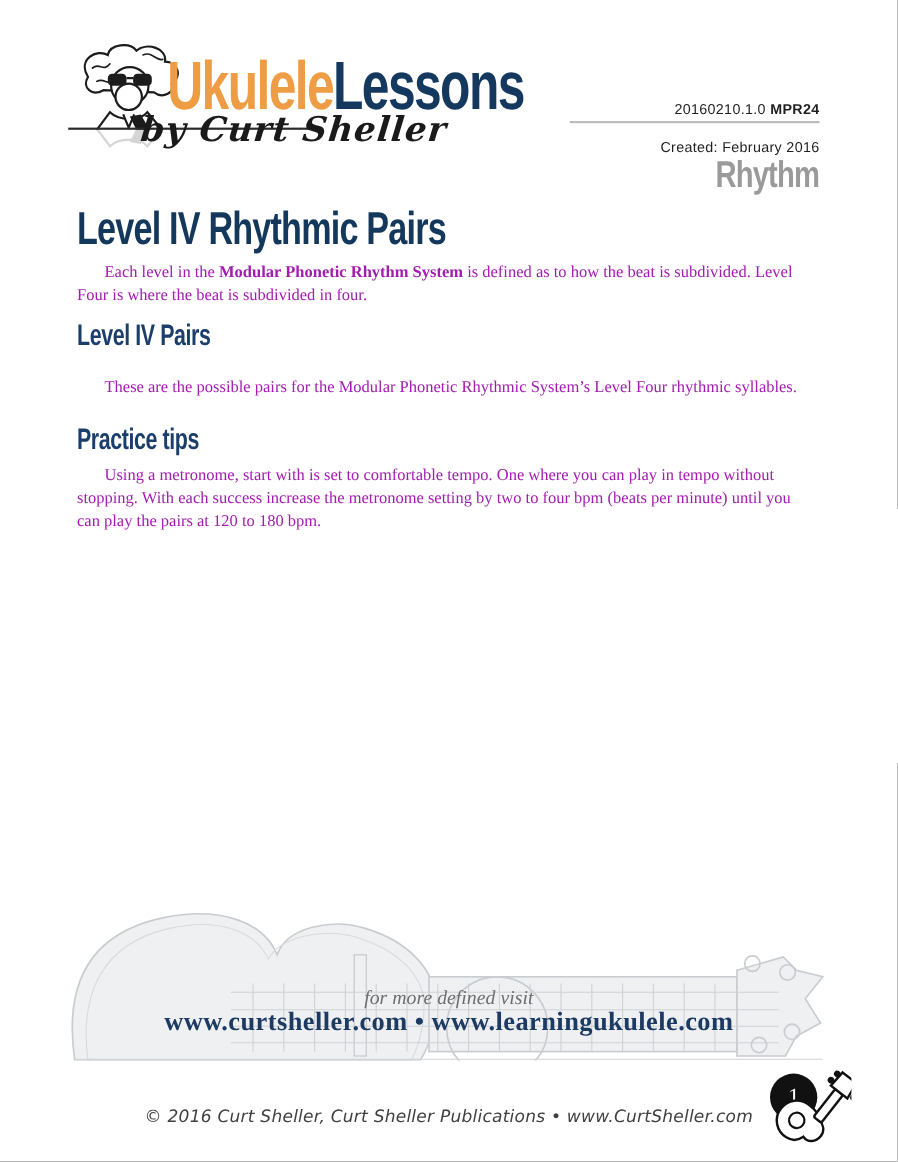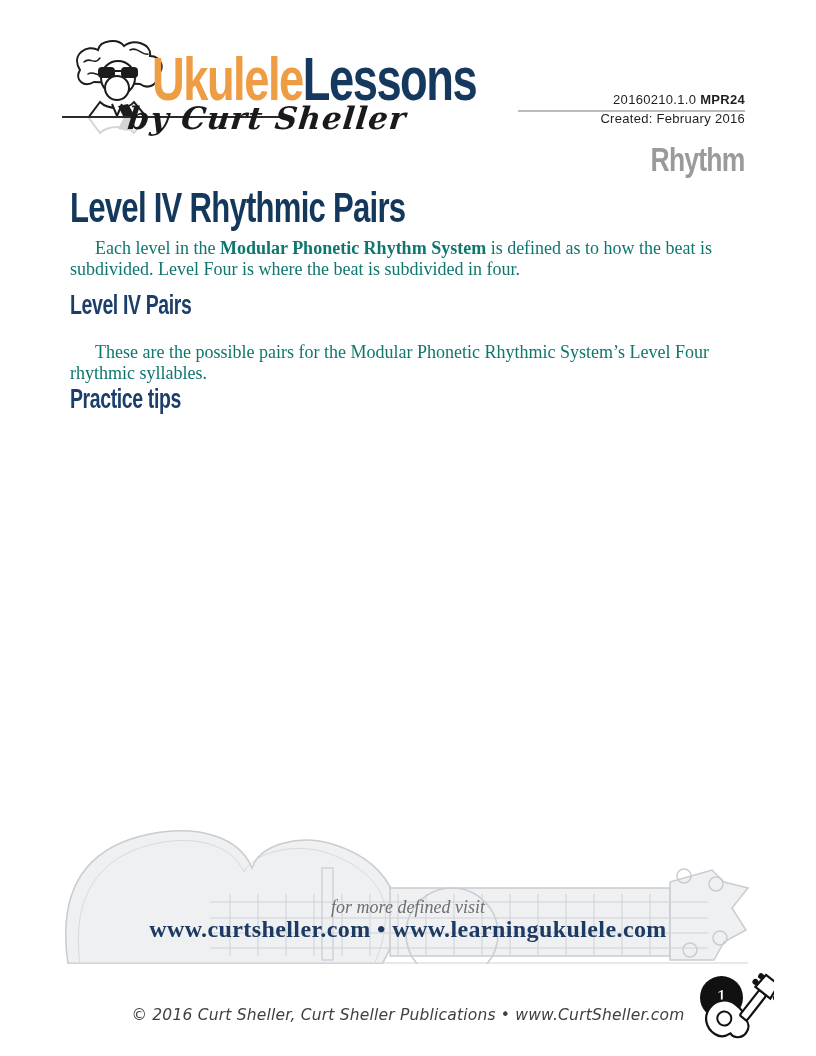--- a/index.html
+++ b/index.html
@@ -27,21 +27,21 @@
     transform:skewX(-6deg);
   }
   .rule-left  { left:62px; top:116px; width:220px; height:2px; background:#2b2b2b; }
   .rule-right { left:518px; top:110px; width:227px; height:2px; background:#bdbdbd; }
   .meta {
     right:71px; text-align:right; white-space:nowrap;
     font-family:"Liberation Sans", sans-serif; font-size:13px; color:#1f1f1f;
     letter-spacing:.3px;
   }
   .meta.version { top:92px;text-align:center; }
-  .meta.created { top:111px; }
+  .meta.created { top:126px; }
   .meta .code { font-weight:bold; }
   .series {
     right:71px; top:140px; white-space:nowrap;
     font-family:"Liberation Sans", sans-serif; font-weight:bold;
     font-size:34px; color:#9A9A9A; letter-spacing:-1px;
     transform:scaleX(.78); transform-origin:100% 0;
   }
 
   
   .char-box { left:60px; top:40px; width:118px; height:78px; overflow:hidden; }
@@ -60,21 +60,21 @@
   .h2 {
     left:70px; white-space:nowrap;
     font-family:"Liberation Sans", sans-serif; font-weight:bold;
     font-size:27px; color:#1C3E6B; letter-spacing:-.5px;
     transform:scaleX(.72); transform-origin:0 0;
   }
   .h2.s0 { top:290px; }
   .h2.s1 { top:384px; }
   .para {
     left:70px; width:670px;
-    font-size:18px; line-height:21px; text-indent:25px; color:#0f766e;
+    font-size:15px; line-height:21px; text-indent:25px; color:#a21caf;
   }
   .para.p1 { top:238px; }
   .para.p2 { top:342px; }
   .para.p3 { top:422px; }
   .para b { font-weight:bold; }
 
   
   .watermark { left:60px; top:826px; width:690px; height:138px; }
   .visit {
     left:0; top:897px; width:816px; text-align:center;
@@ -145,20 +145,21 @@
   <div class="abs series">Rhythm</div>
 
   <div class="abs h1">Level IV Rhythmic Pairs</div>
 
   <div class="abs para p1"><span>Each level in the </span><b>Modular Phonetic Rhythm System</b><span> is defined as to how the beat is subdivided. Level Four is where the beat is subdivided in four.</span></div>
 
   <div class="abs h2 s0">Level IV Pairs</div>
   <div class="abs para p2">These are the possible pairs for the Modular Phonetic Rhythmic System’s Level Four rhythmic syllables.</div>
 
   <div class="abs h2 s1">Practice tips</div>
+  <div class="abs para p3">Using a metronome, start with is set to comfortable tempo. One where you can play in tempo without stopping. With each success increase the metronome setting by two to four bpm (beats per minute) until you can play the pairs at 120 to 180 bpm.</div>
 
   <div class="abs watermark">
     <svg width="690" height="138" viewBox="0 0 690 138">
       <g fill="#eef0f2" stroke="#c9ccd0" stroke-width="1.5">
         <path d="M8 138 C-2 70 20 22 90 8 C140 -2 180 12 192 42 C200 18 240 8 272 18 C312 30 333 55 336 80 C338 100 332 122 322 138 Z"></path>
         <path d="M20 138 C12 78 32 32 94 18 C138 8 172 20 184 46 C194 26 234 17 264 26 C300 37 322 58 325 82 C327 100 322 122 314 138 Z" fill="none" stroke="#d8dadd" stroke-width="1"></path>
         <rect x="330" y="62" width="280" height="68"></rect>
         <path d="M610 56 L652 44 L664 56 L688 62 L672 82 L686 104 L664 116 L654 134 L610 134 Z"></path>
       </g>
       <circle cx="392" cy="108" r="46" fill="none" stroke="#c9ccd0" stroke-width="1.5"></circle>

